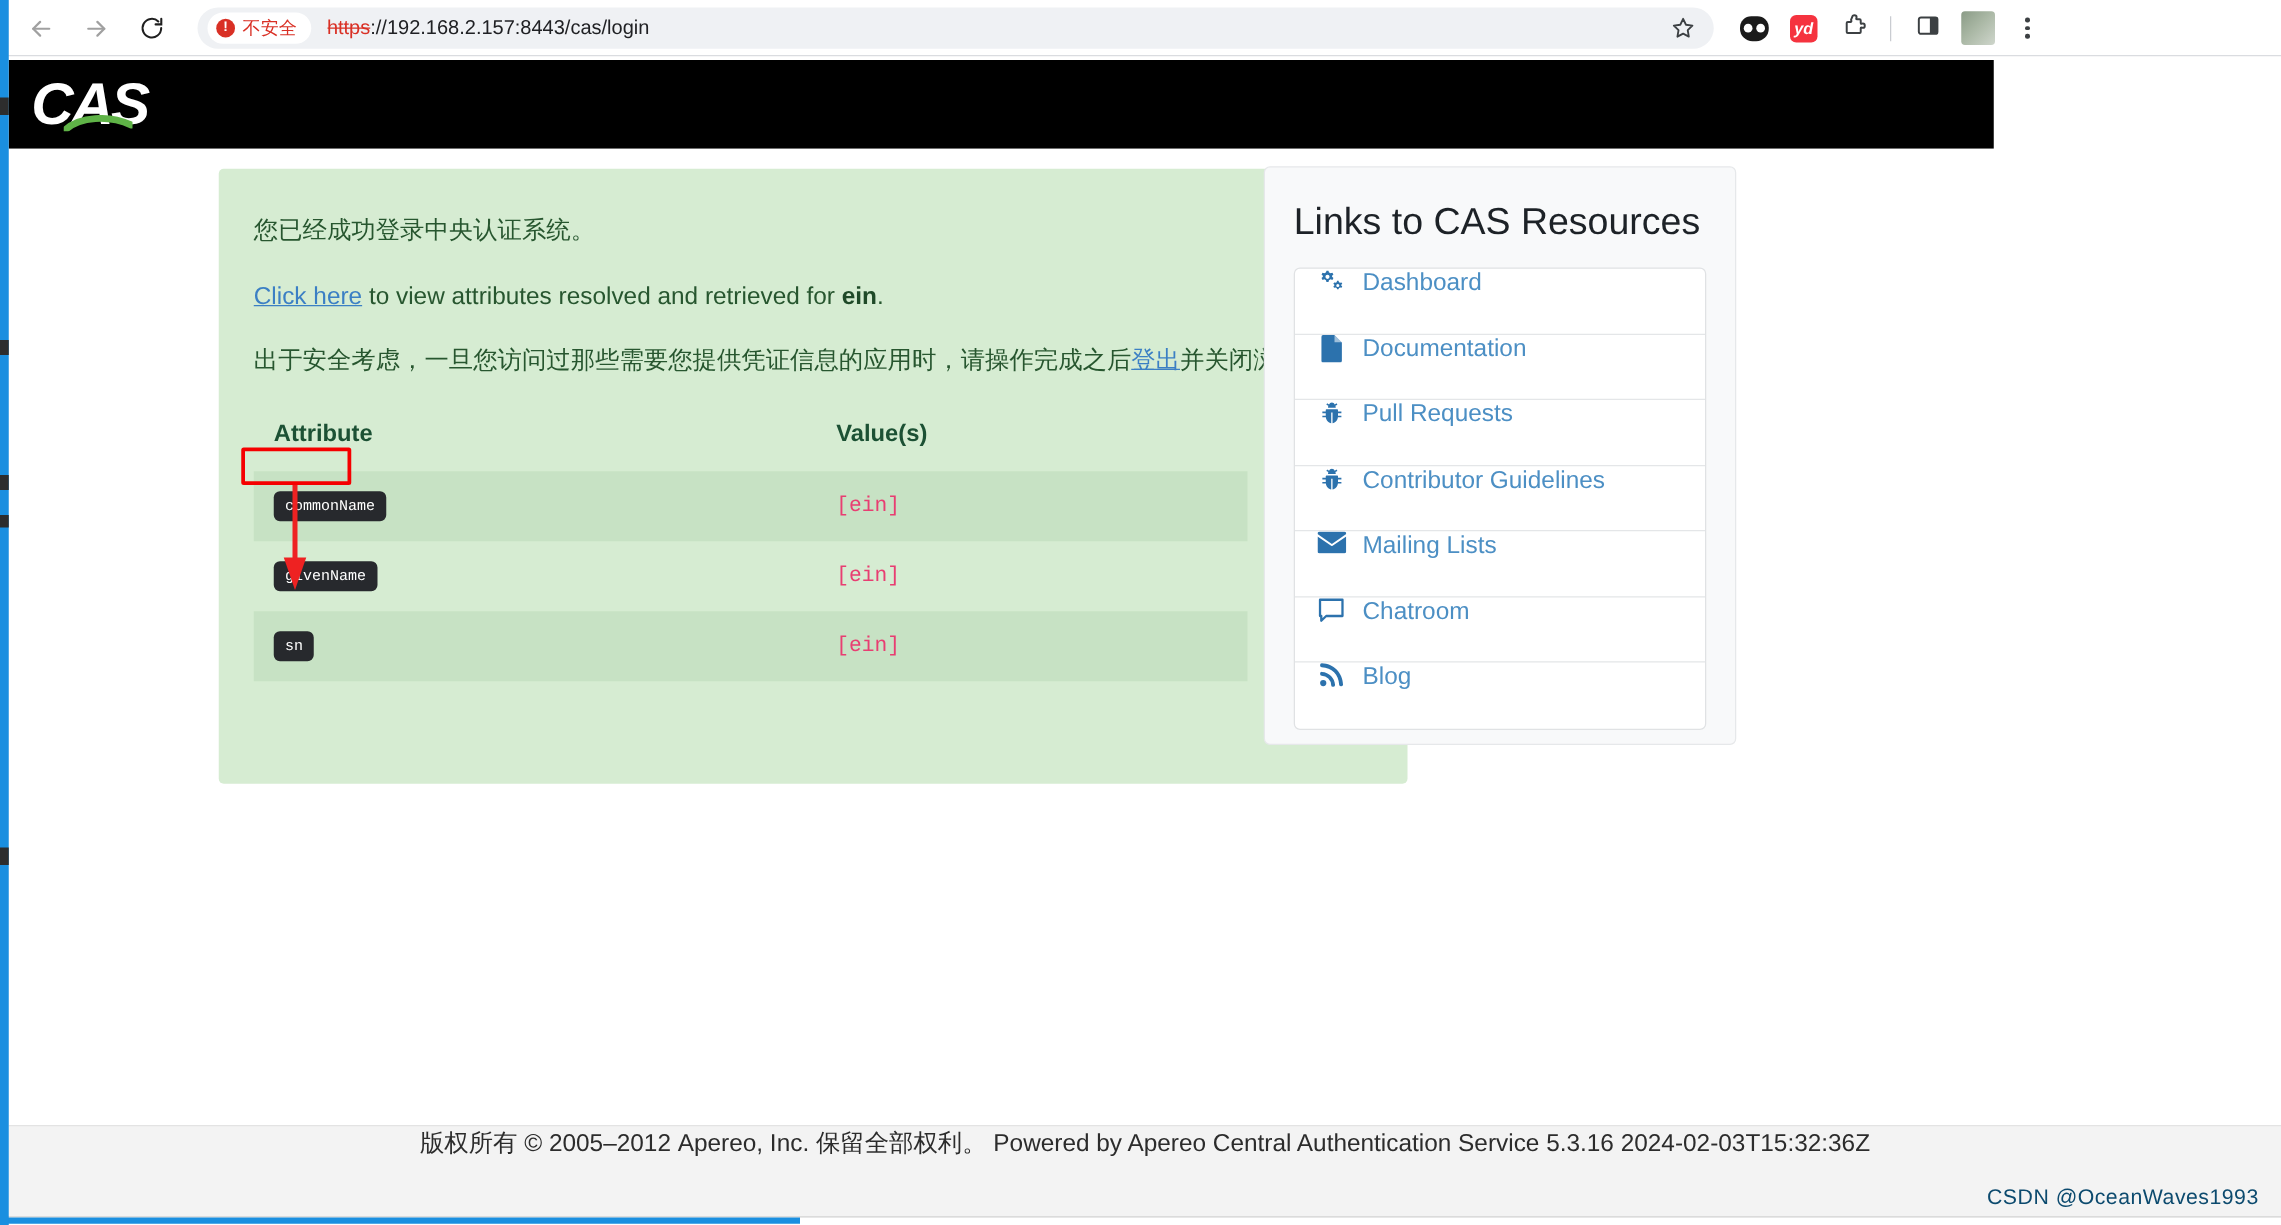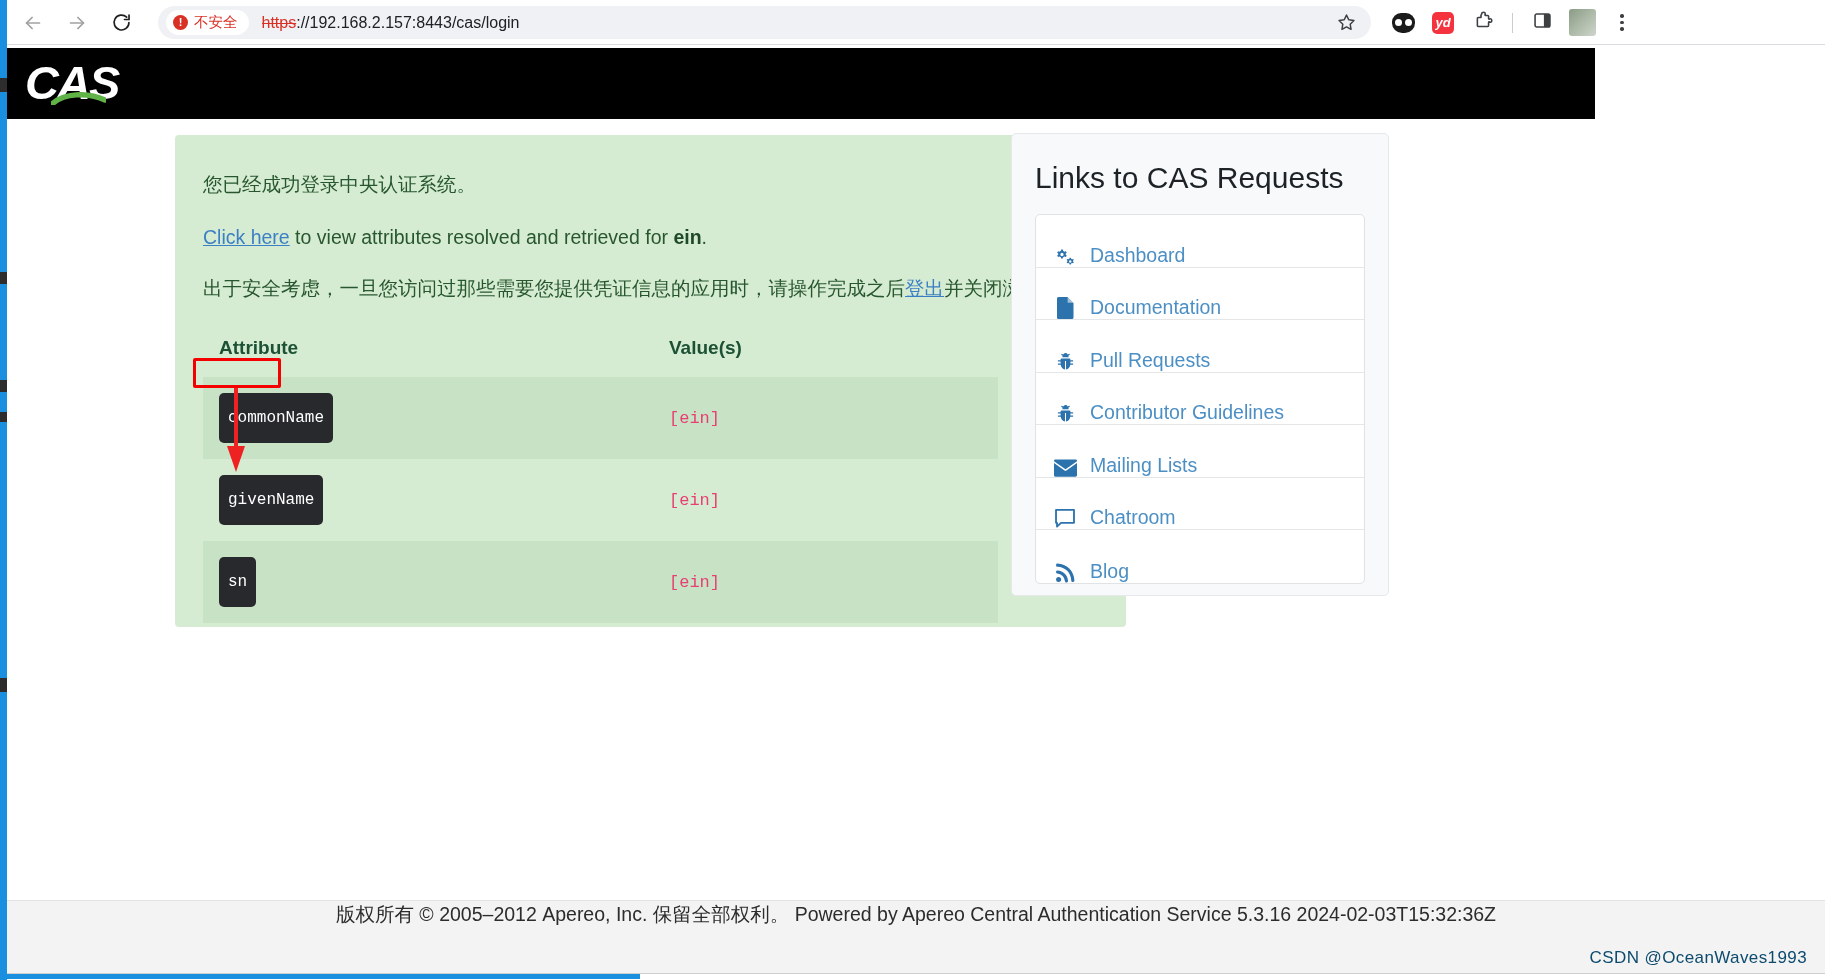--- a/index.html
+++ b/index.html
@@ -178,22 +178,22 @@
     height: 54px;
   }
   #attr-table td.col-value { padding-left: 17px; }
   #attr-table tbody tr.striped { background: #c7e2c4; }
   #attr-table col.c1 { width: 449px; }
   #attr-table col.c2 { width: 346px; }
   .attr-badge {
     display: inline-block;
     background: #27292d; color: #ffffff;
     font-family: "Liberation Mono", monospace;
-    font-size: 16px; line-height: 20px;
-    padding: 15px 9px; border-radius: 5px;
+    font-size: 12px; line-height: 20px;
+    padding: 2px 9px; border-radius: 5px;
     white-space: nowrap;
   }
   .attr-value {
     font-family: "Liberation Mono", monospace;
     font-size: 17px; color: #e83e72;
   }
 
   
   #annot-box {
     position: absolute; left: 186px; top: 239px;
@@ -219,21 +219,21 @@
     font-size: 30px; color: #1d2227; font-weight: normal;
     line-height: 40px; margin-bottom: 16px;
     font-family: "Liberation Sans", sans-serif;
   }
   #links-list {
     list-style: none;
     border: 1px solid #e0e2e4; border-radius: 5px;
     overflow: hidden; background: #ffffff;
   }
   .link-item {
-    display: flex; align-items: flex-end; gap: 13px;
+    display: flex; align-items: flex-start; gap: 13px;
     height: 52.5px; padding: 0 17px;
     border-bottom: 1px solid #e4e6e8;
     cursor: pointer;
   }
   .link-item:last-child { border-bottom: none; }
   .link-icon {
     width: 24px; display: flex; align-items: center; justify-content: center;
     flex: none; color: #2c72ad;
   }
   .link-label {
@@ -422,21 +422,21 @@
     </table>
   </div>
 
   <div id="annot-box"></div>
   <svg id="annot-arrow" viewBox="0 0 36 86">
     <path d="M16 0 L16 62" stroke="#ee2222" stroke-width="4" fill="none"></path>
     <path d="M16 84 L7 58 L25 58 Z" fill="#ee2222"></path>
   </svg>
 
   <div id="links-panel">
-    <h2 id="links-title">Links to CAS Requests</h2>
+    <h2 id="links-title">Links to CAS Resources</h2>
     <ul id="links-list">
 
       <li class="link-item">
         <span class="link-icon">
           <svg width="22" height="19" viewBox="0 0 24 20" fill="#2c72ad">
             <path d="M9.6 1.3l.4 1.6c.5.15 1 .4 1.4.7l1.6-.5.9 1.6-1.2 1.1c.05.3.05.6 0 .9l1.2 1.1-.9 1.6-1.6-.5c-.4.3-.9.55-1.4.7l-.4 1.6H7.8l-.4-1.6c-.5-.15-1-.4-1.4-.7l-1.6.5-.9-1.6 1.2-1.1a3.9 3.9 0 0 1 0-.9L3.5 4.7l.9-1.6 1.6.5c.4-.3.9-.55 1.4-.7l.4-1.6zm-.9 3.6a1.8 1.8 0 1 0 0 3.6 1.8 1.8 0 0 0 0-3.6z"></path>
             <path d="M18.4 10.2l.3 1.2c.4.1.75.3 1.05.52l1.2-.37.67 1.2-.9.82c.04.23.04.45 0 .68l.9.82-.67 1.2-1.2-.37c-.3.22-.65.4-1.05.52l-.3 1.2h-1.35l-.3-1.2c-.4-.12-.75-.3-1.05-.52l-1.2.37-.67-1.2.9-.82a2.9 2.9 0 0 1 0-.68l-.9-.82.67-1.2 1.2.37c.3-.22.65-.42 1.05-.52l.3-1.2zm-.67 2.7a1.35 1.35 0 1 0 0 2.7 1.35 1.35 0 0 0 0-2.7z"></path>
           </svg>
         </span>
         <span class="link-label">Dashboard</span>

